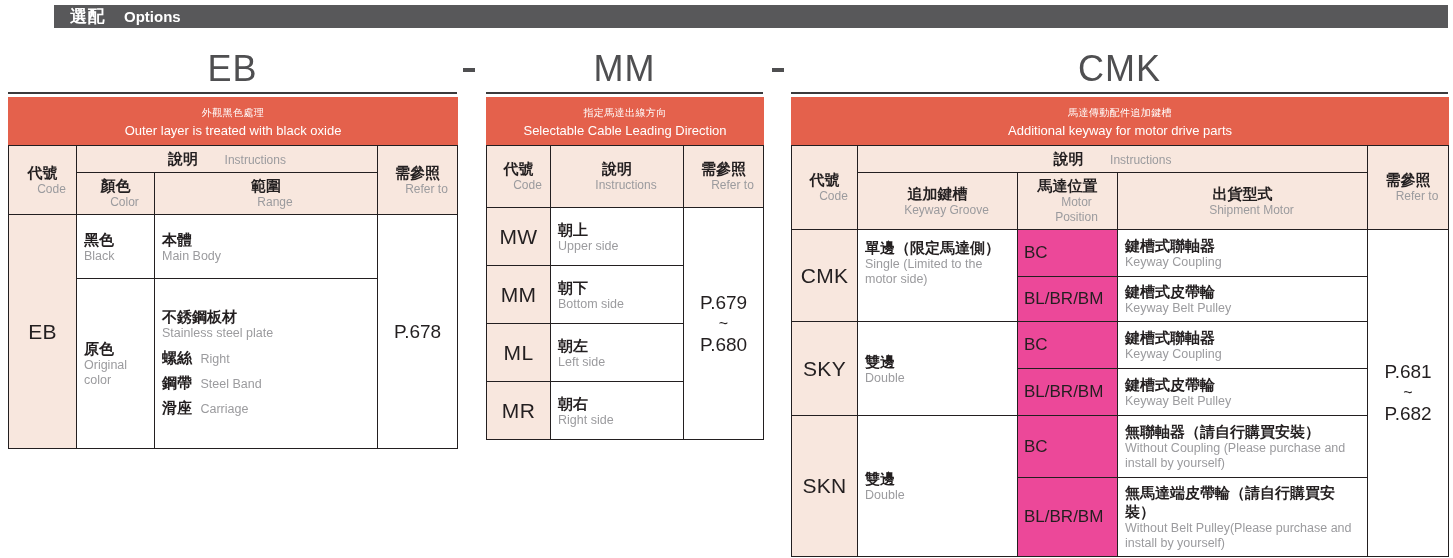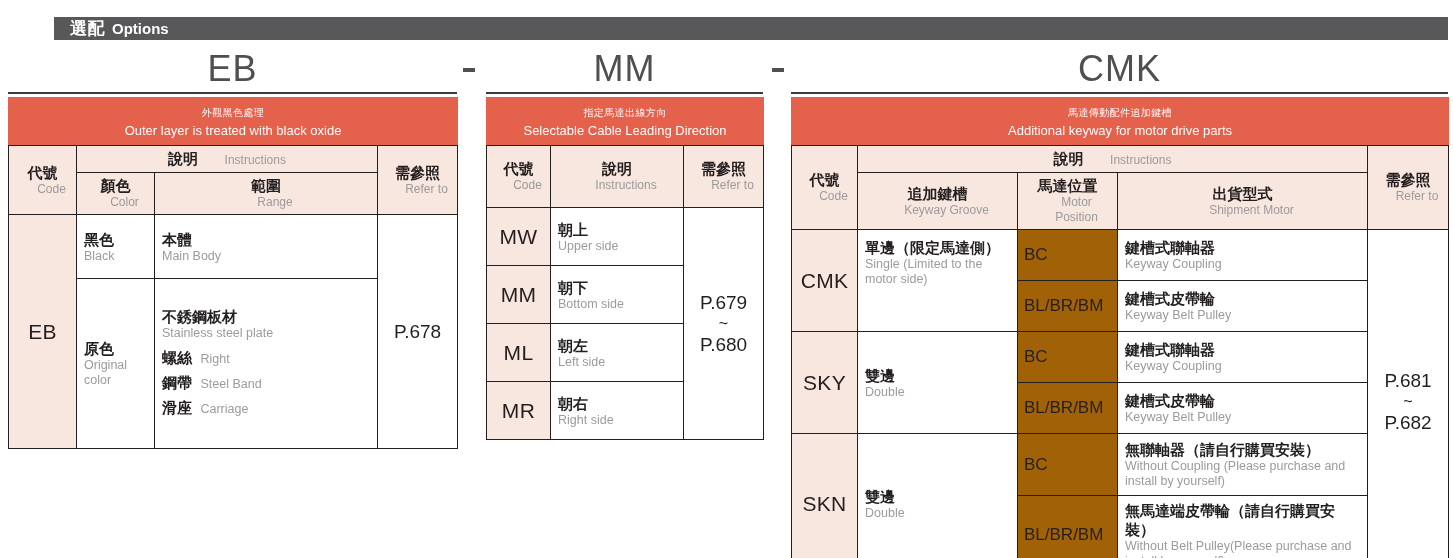--- a/index.html
+++ b/index.html
@@ -13,21 +13,21 @@
     overflow: hidden;
     position: relative;
   }
 
   
   .banner {
     position: absolute;
     left: 5px; top: 5px;
     width: 1443px; height: 47px;
     display: flex;
-    align-items: center;
+    align-items: flex-start;
     padding-left: 16px;
   }
   .banner-accent {
     width: 33px;
     background: #e4614c;
     flex: 0 0 33px;
   }
   .banner-body {
     flex: 1 1 auto;
     background: #58585a;
@@ -38,21 +38,21 @@
   .banner-zh {
     color: #ffffff;
     font-size: 17px;
     font-weight: bold;
     letter-spacing: 0.5px;
   }
   .banner-en {
     color: #ffffff;
     font-size: 15px;
     font-weight: bold;
-    margin-left: 7px;
+    margin-left: 19px;
   }
 
   
   .section {
     position: absolute;
     top: 48px;
   }
   .sec-title {
     text-align: center;
     font-size: 36px;
@@ -161,23 +161,23 @@
     background: #ffffff;
     text-align: center;
     font-size: 19px;
     color: #231f20;
     line-height: 24px;
   }
   .refcell .tilde { font-size: 16px; display: block; line-height: 18px; }
   .refcell span.p { display: block; }
 
   .codeinline {
-    background: #a16207;
+    background: #ec4899;
     font-size: 17px;
-    padding: 15px 6px !important;
+    padding: 3px 6px !important;
     color: #231f20;
     white-space: nowrap;
   }
 
   
   #sec-eb  { left: 8px;   width: 449px; }
   #sec-mm  { left: 486px; width: 277px; }
   #sec-cmk { left: 791px; width: 657px; }
 
   #dash-1 { left: 463px; }

